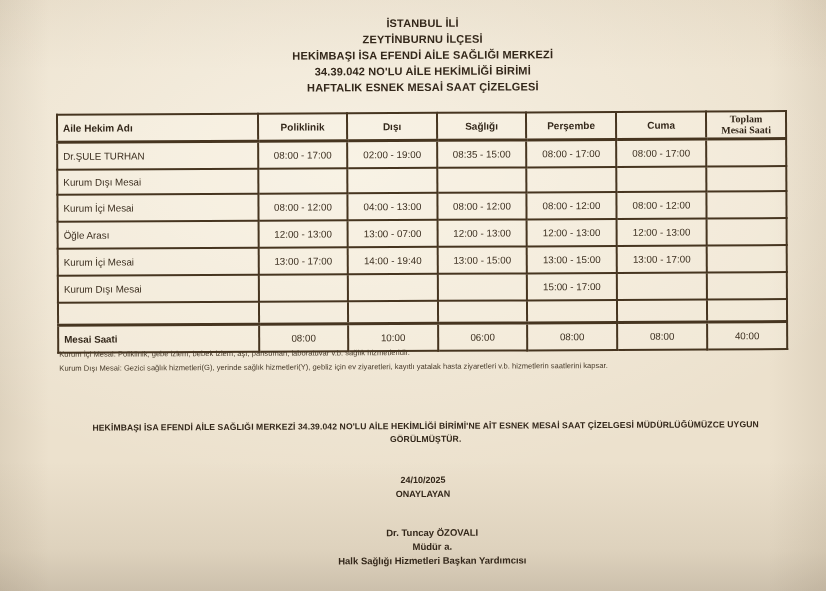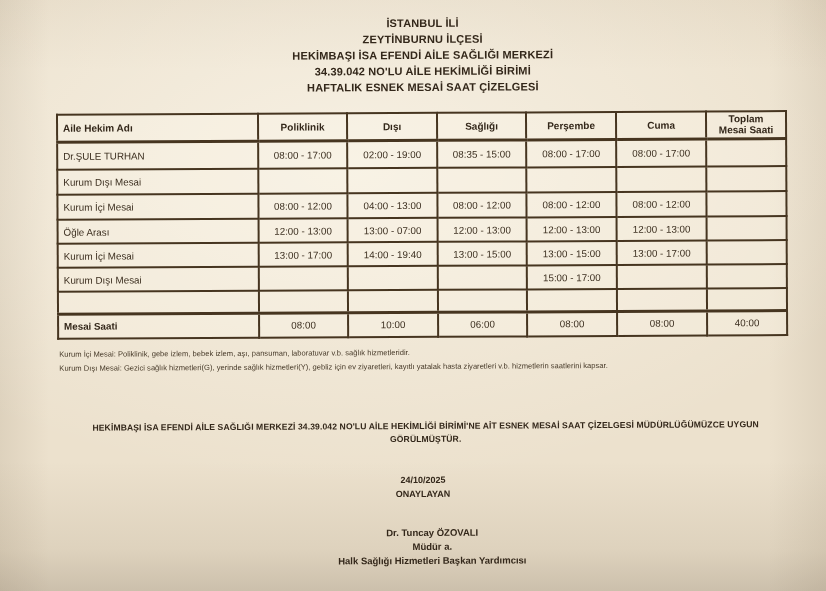--- a/index.html
+++ b/index.html
@@ -17,22 +17,22 @@
 
   .doc-header{position:absolute;top:15px;left:0;width:100%;box-sizing:border-box;padding-left:22px;
     text-align:center;font-weight:bold;font-size:11px;line-height:16px;letter-spacing:0.15px;color:#33271a;}
 
   .table-wrap{position:absolute;left:57px;top:112px;width:731px;}
   table.schedule{border-collapse:collapse;table-layout:fixed;width:100%;background:rgba(255,250,240,0.25);}
   table.schedule th,table.schedule td{border:2px solid #463520;overflow:hidden;white-space:nowrap;}
   table.schedule thead th{font-weight:bold;font-size:10px;border-bottom-width:3px;color:#33271a;}
   th.left,td.label{text-align:left;padding:1px 5px;}
   td.time,th.day{text-align:center;}
-  td{font-size:9.8px;font-weight:normal;color:#3b2e1f;padding:1px 2px;}
-  th.total-h{font-size:9.5px;line-height:11px;}
+  td{font-size:9.8px;font-weight:normal;color:#3b2e1f;padding:7px 2px;}
+  th.total-h{font-size:9.5px;line-height:11px;font-family:Liberation Serif, serif;}
   tr.h-row{height:27px;}
   tr.r0{height:28px;} tr.r1{height:25px;} tr.r2{height:25px;} tr.r3{height:24px;}
   tr.r4{height:24px;} tr.r5{height:24px;} tr.r6{height:22px;}
   tr.r-total{height:25px;}
   tr.r-total td{border-top-width:3px;}
   tr.r-total td.label{font-weight:bold;color:#33271a;}
 
   .footnotes{position:absolute;left:59px;top:346px;width:700px;font-size:7.6px;line-height:13.5px;color:#473a29;}
 
   .statement{position:absolute;top:420px;left:63px;width:724px;text-align:center;

